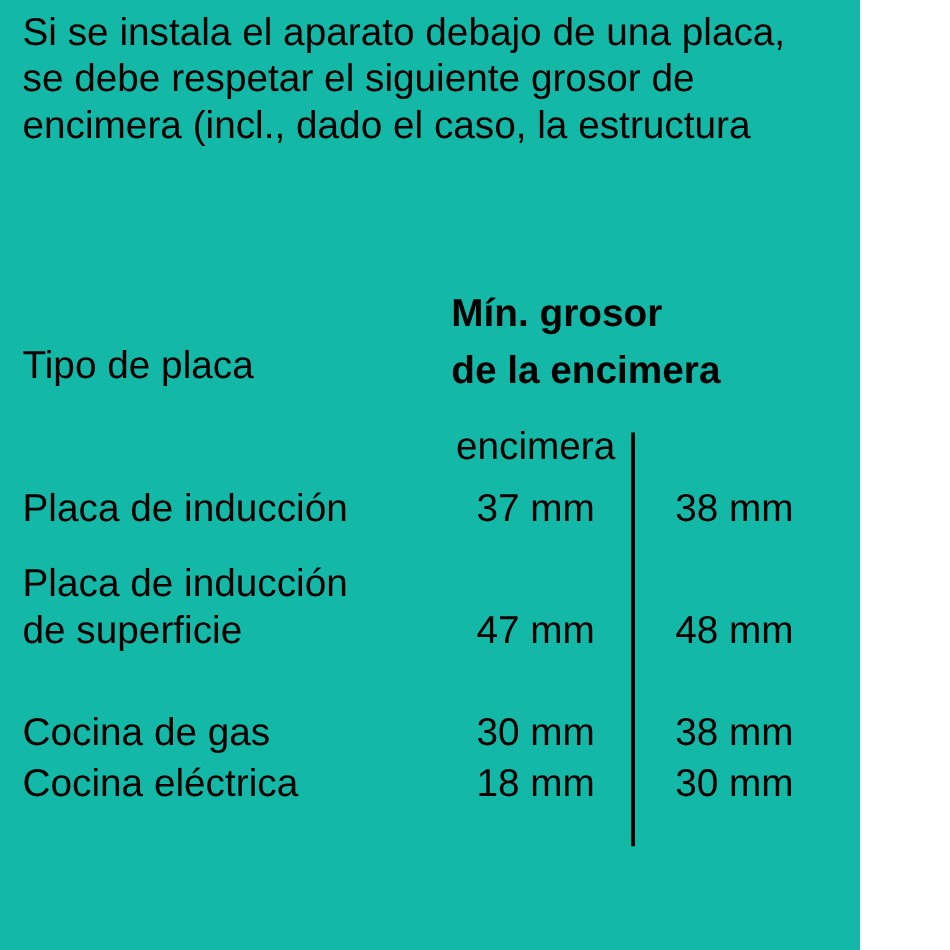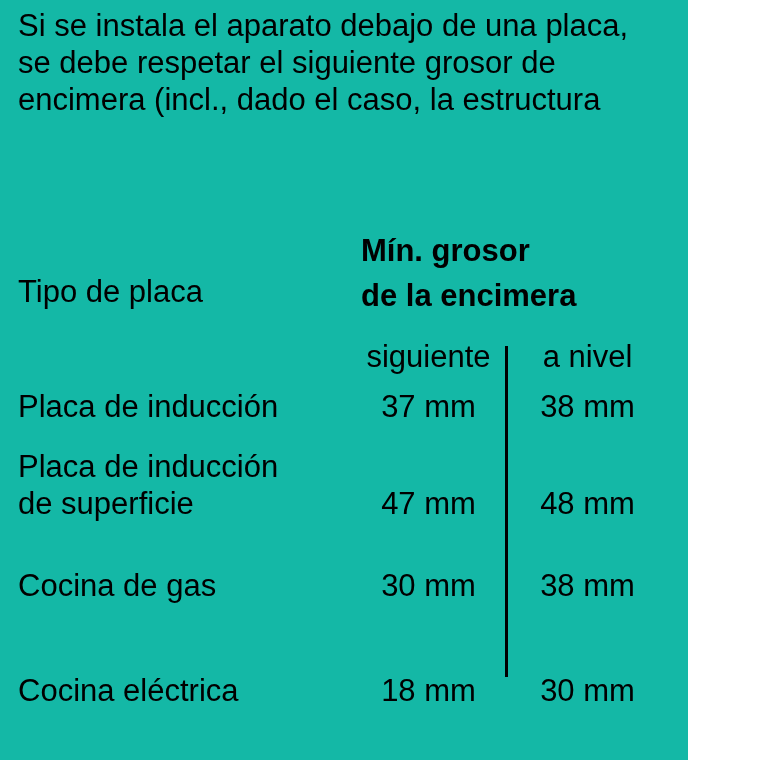--- a/index.html
+++ b/index.html
@@ -46,21 +46,21 @@
     display: flex;
     align-items: flex-end;
   }
   .c1 { width: 334px; }
   .c2 { width: 153px; text-align: center; white-space: nowrap; }
   .c3 { width: 145px; margin-left: 10px; text-align: center; white-space: nowrap; }
   .subhead-row { top: 338px; }
   .row-1 { top: 388px; }
   .row-2 { top: 448px; }
   .row-3 { top: 567px; }
-  .row-4 { top: 672px; }
+  .row-4 { top: 608px; }
   .vline {
     position: absolute;
     left: 505px;
     top: 346px;
     width: 3px;
     height: 331px;
     background: #000000;
   }
 </style>
 </head>
@@ -76,22 +76,21 @@
 
   <div class="th-left">Tipo de placa</div>
 
   <div class="th-right">
     <div>Mín. grosor</div>
     <div>de la encimera</div>
   </div>
 
   <div class="row subhead-row">
     <div class="c1"></div>
-    <div class="c2">siguiente</div>
-    <div class="c3">a nivel</div>
+    <div class="c2">encimera</div>
   </div>
 
   <div class="row row-1">
     <div class="c1">
       <div>Placa de inducción</div>
     </div>
     <div class="c2">37 mm</div>
     <div class="c3">38 mm</div>
   </div>
 

